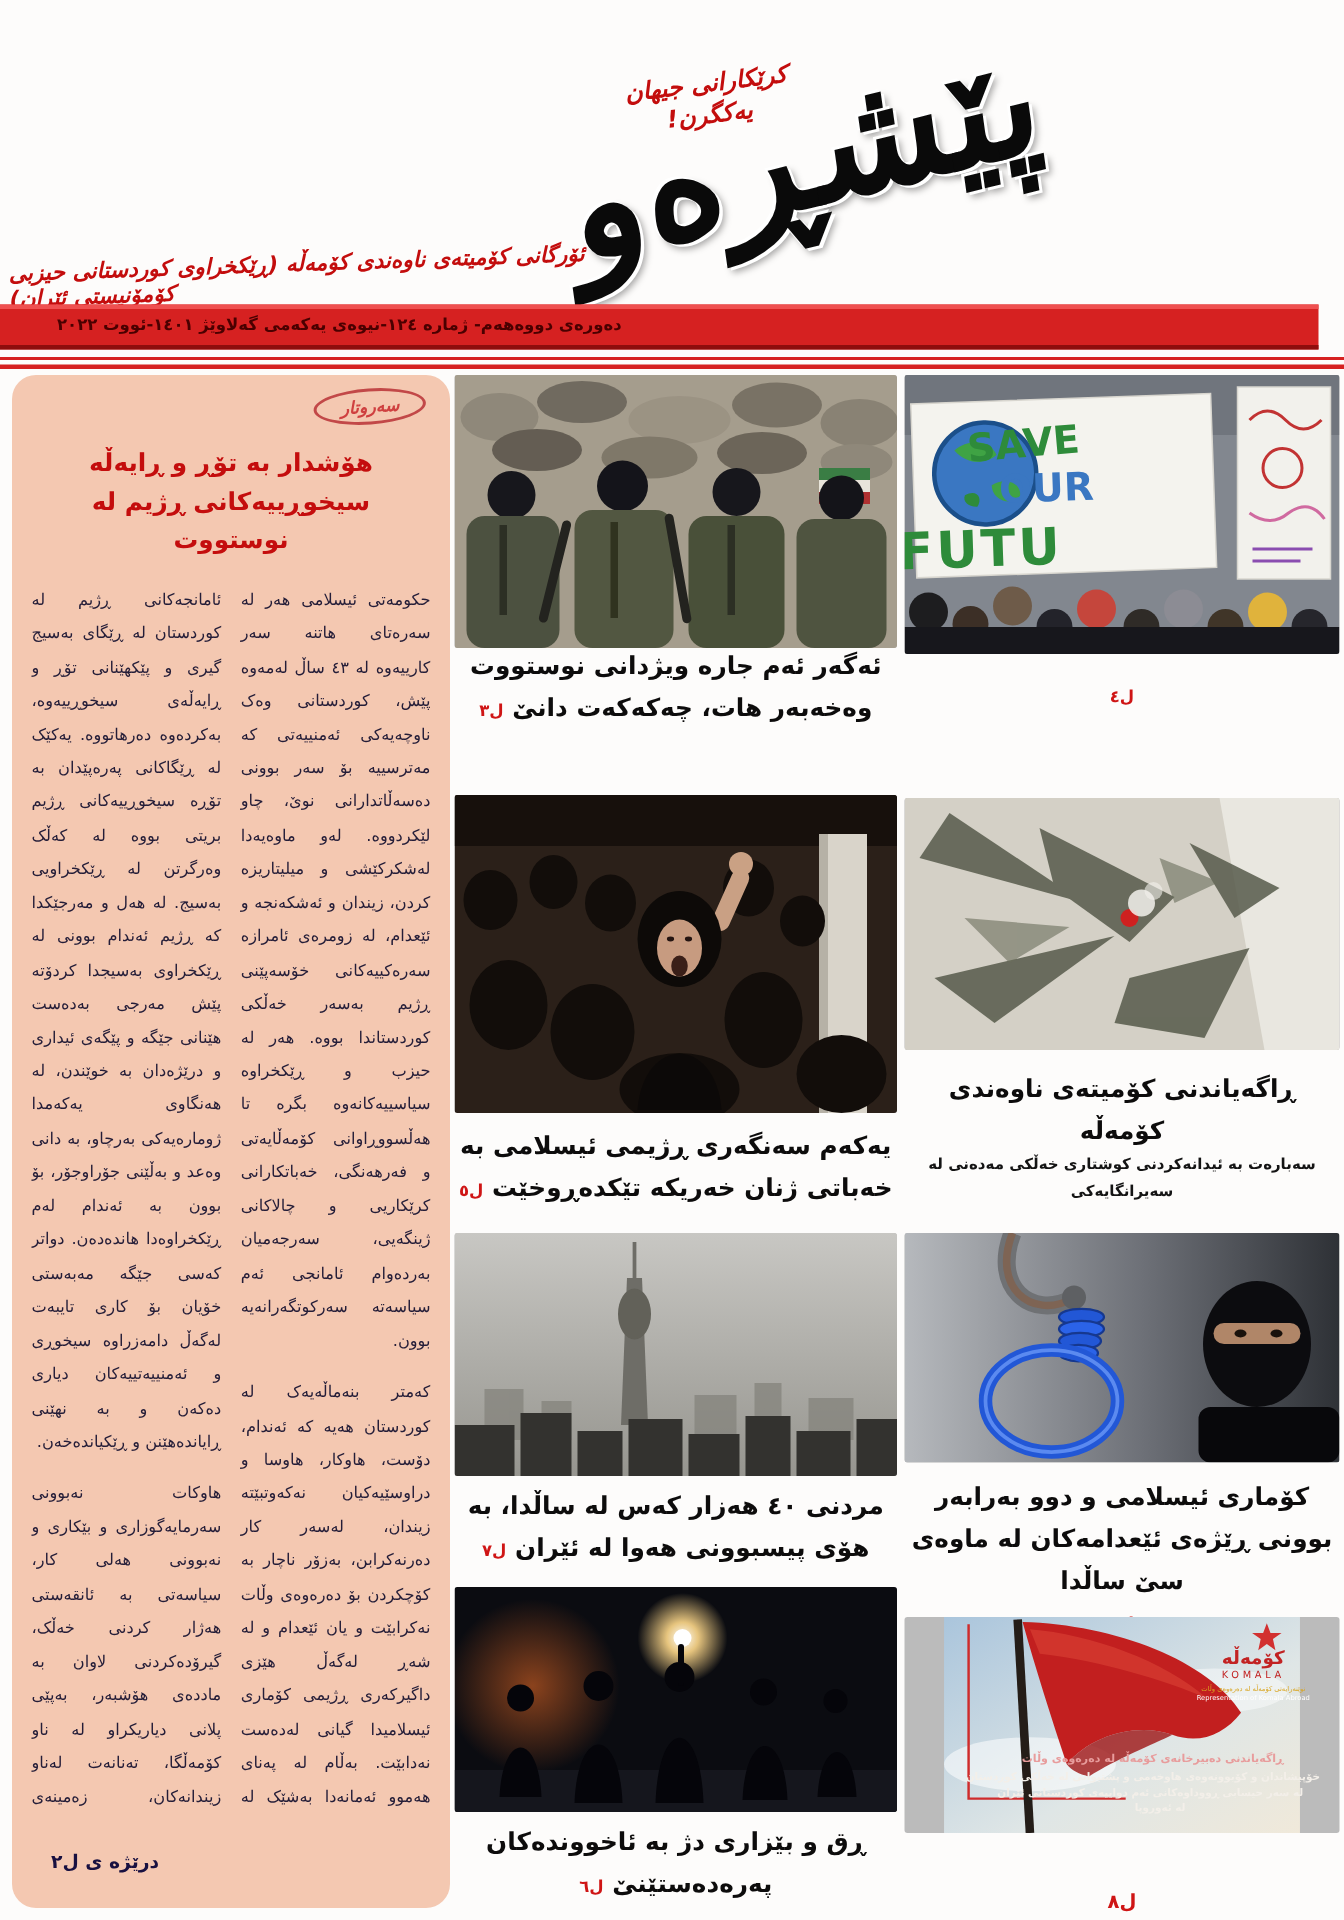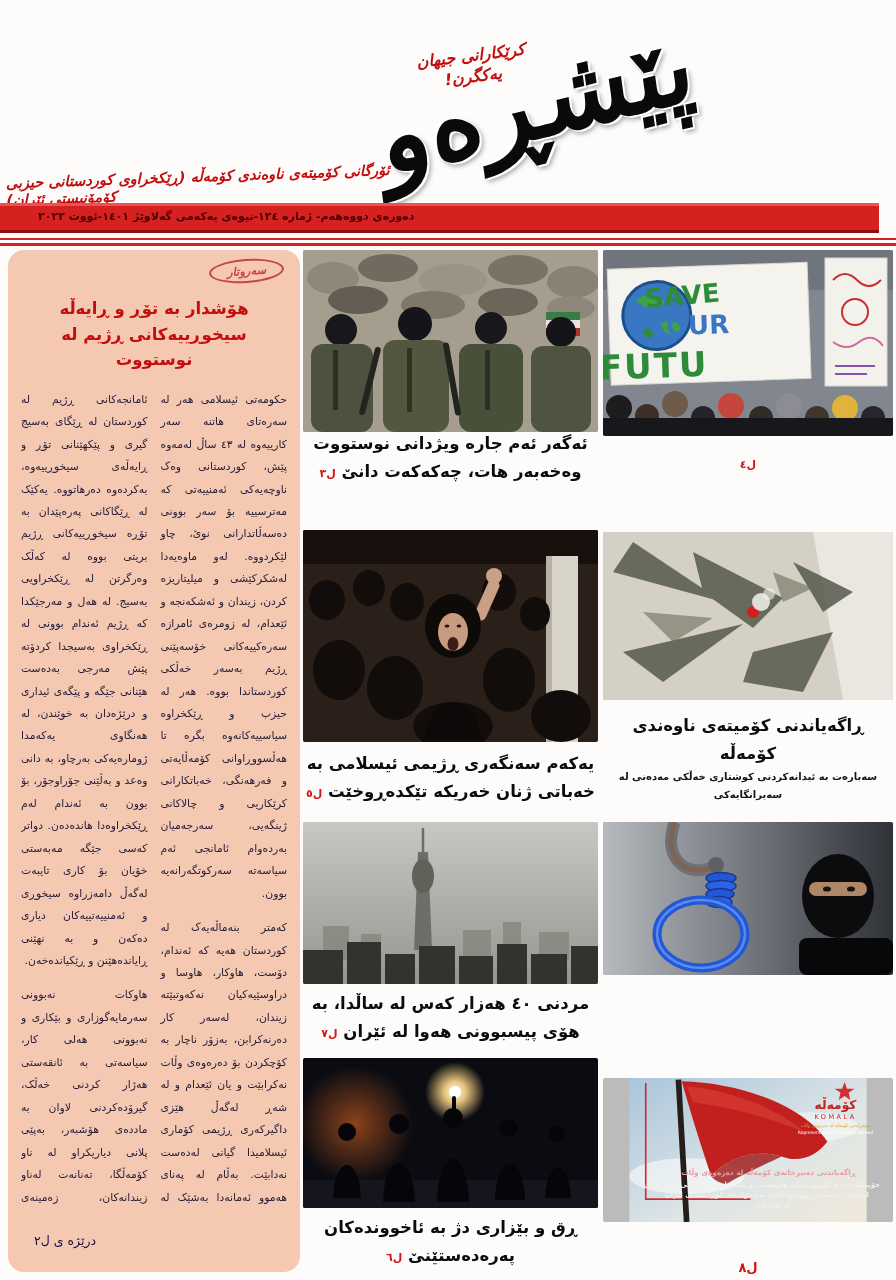--- a/index.html
+++ b/index.html
@@ -25,21 +25,21 @@
   .editorial{position:absolute;left:8px;top:250px;width:292px;height:1022px;background:#f4c8b1;
              border-radius:16px;overflow:hidden}
   .ed-badge{position:absolute;top:9px;right:16px;color:#cf4040;border:2px solid #c24848;
             border-radius:50%;padding:3px 16px;font-size:11.5px;font-style:italic;font-weight:bold;
             transform:rotate(-4deg)}
   .ed-head{margin:46px 22px 0;text-align:center;color:#c40d0d;font-weight:bold;
            font-size:16.5px;line-height:1.55}
   .ed-body{margin:16px 13px 0;height:838px;column-count:2;column-gap:13px;
            font-size:10.8px;line-height:2.08;text-align:justify;color:#241d38;overflow:hidden}
   .ed-body p{margin-bottom:12px}
-  .ed-cont{position:absolute;bottom:24px;left:26px;font-weight:normal;font-size:12.5px;color:#181040}
+  .ed-cont{position:absolute;bottom:24px;left:26px;font-weight:bold;font-size:12.5px;color:#181040}
   
   .photo{position:absolute;overflow:hidden;border-radius:2px;background:#bbb}
   .photo svg{display:block;width:100%;height:100%}
   .hl{position:absolute;text-align:center;font-weight:bold;color:#0d0c0c}
   .hl .t{font-size:16.5px;line-height:1.7}
   .hl .t-lg{font-size:18px;line-height:1.6}
   .hl .sub{font-size:10px;line-height:1.8;font-weight:bold;color:#141414}
   .hl .sub2{font-size:11px;line-height:1.8;font-weight:bold;color:#141414;margin-top:14px}
   .ref{color:#cf1515;font-size:11px;font-weight:bold}
   .ref-block{display:block;margin-top:8px}
@@ -341,20 +341,24 @@
       <g>
         <ellipse cx="235" cy="74" rx="36" ry="42" fill="#0c0c0f"></ellipse>
         <rect x="206" y="60" width="58" height="14" rx="7" fill="#b08668"></rect>
         <ellipse cx="224" cy="67" rx="4" ry="2.6" fill="#1a120c"></ellipse>
           <ellipse cx="248" cy="67" rx="4" ry="2.6" fill="#1a120c"></ellipse>
         <rect x="196" y="116" width="94" height="37" rx="8" fill="#08080b"></rect>
       </g>
     </svg>
   </div>
 
+  <div class="hl" style="left:603px;top:984px;width:290px">
+    <div class="t">کۆماری ئیسلامی و دوو بەرابەر بوونی ڕێژەی ئێعدامەکان لە ماوەی سێ ساڵدا</div>
+    <span class="ref ref-block">ل٧</span>
+  </div>
 
   <div class="photo" style="left:603px;top:1078px;width:290px;height:144px">
     <svg viewBox="0 0 290 176">
       <defs>
           <linearGradient id="sky" x1="0" y1="0" x2="1" y2="1">
         <stop offset="0" stop-color="#aac5dc"></stop>
             <stop offset=".6" stop-color="#dfe6e6"></stop>
             <stop offset="1" stop-color="#f0e9da"></stop>
           </linearGradient>
         </defs>

